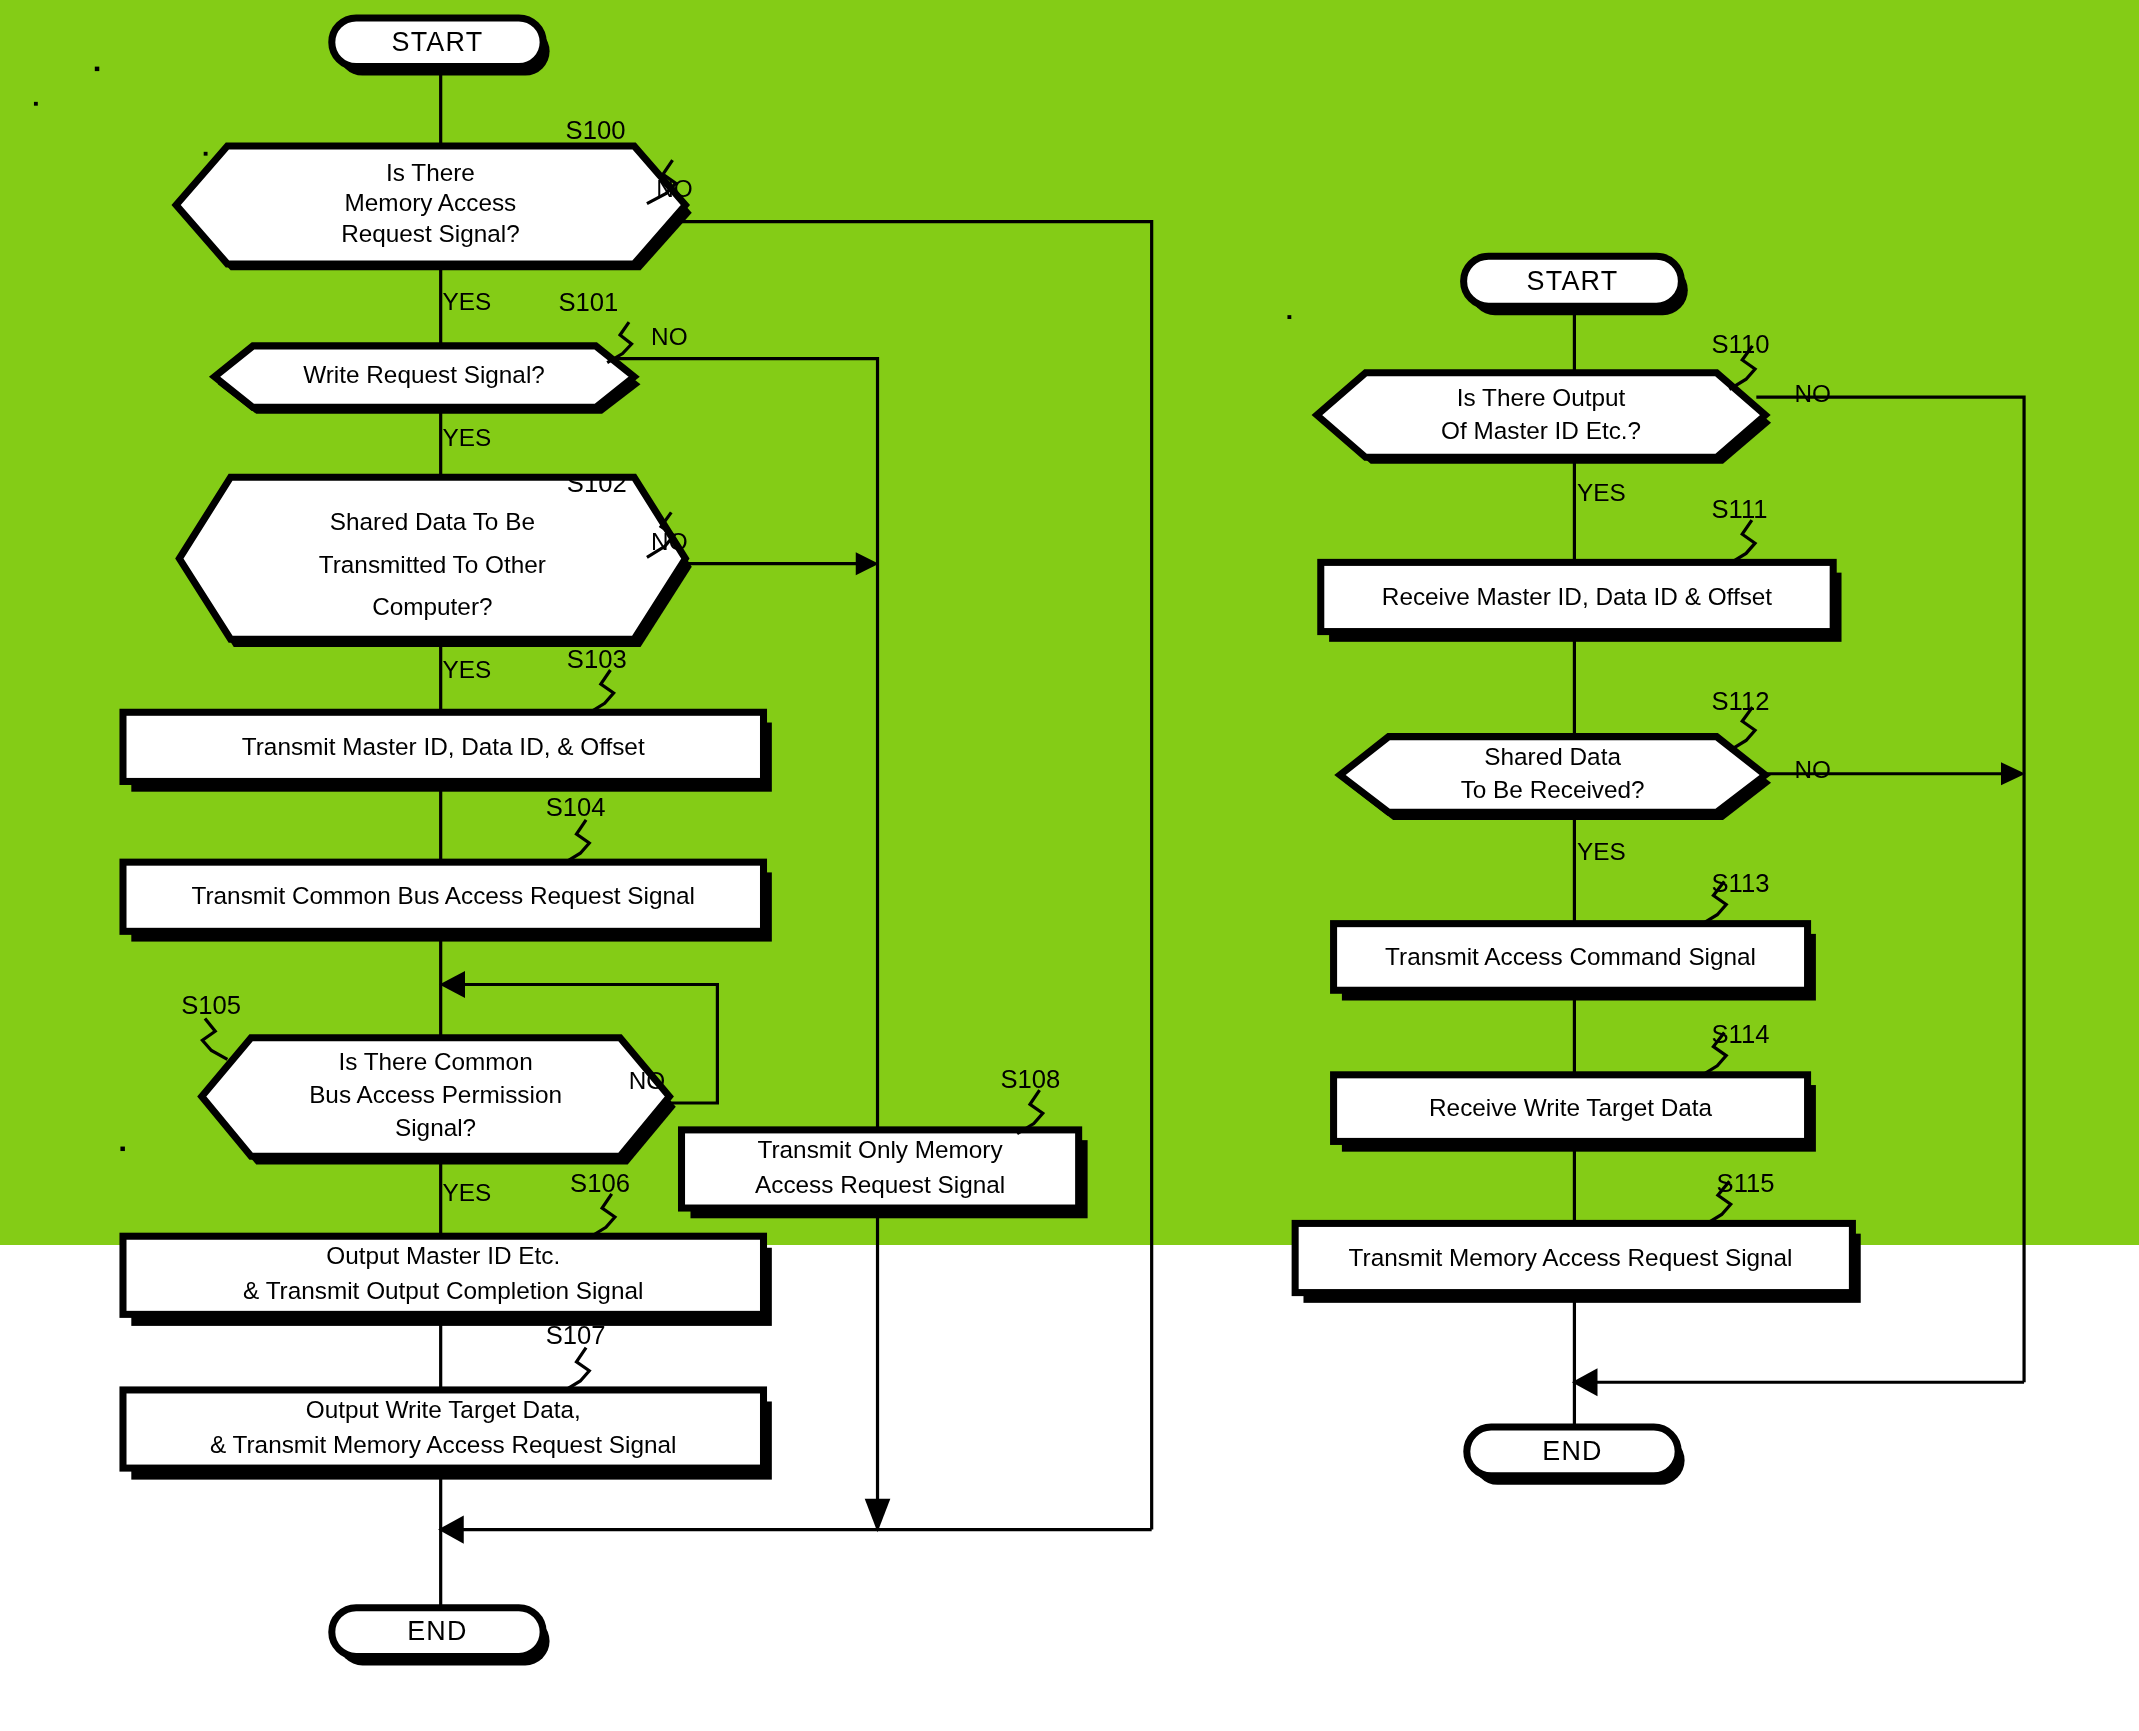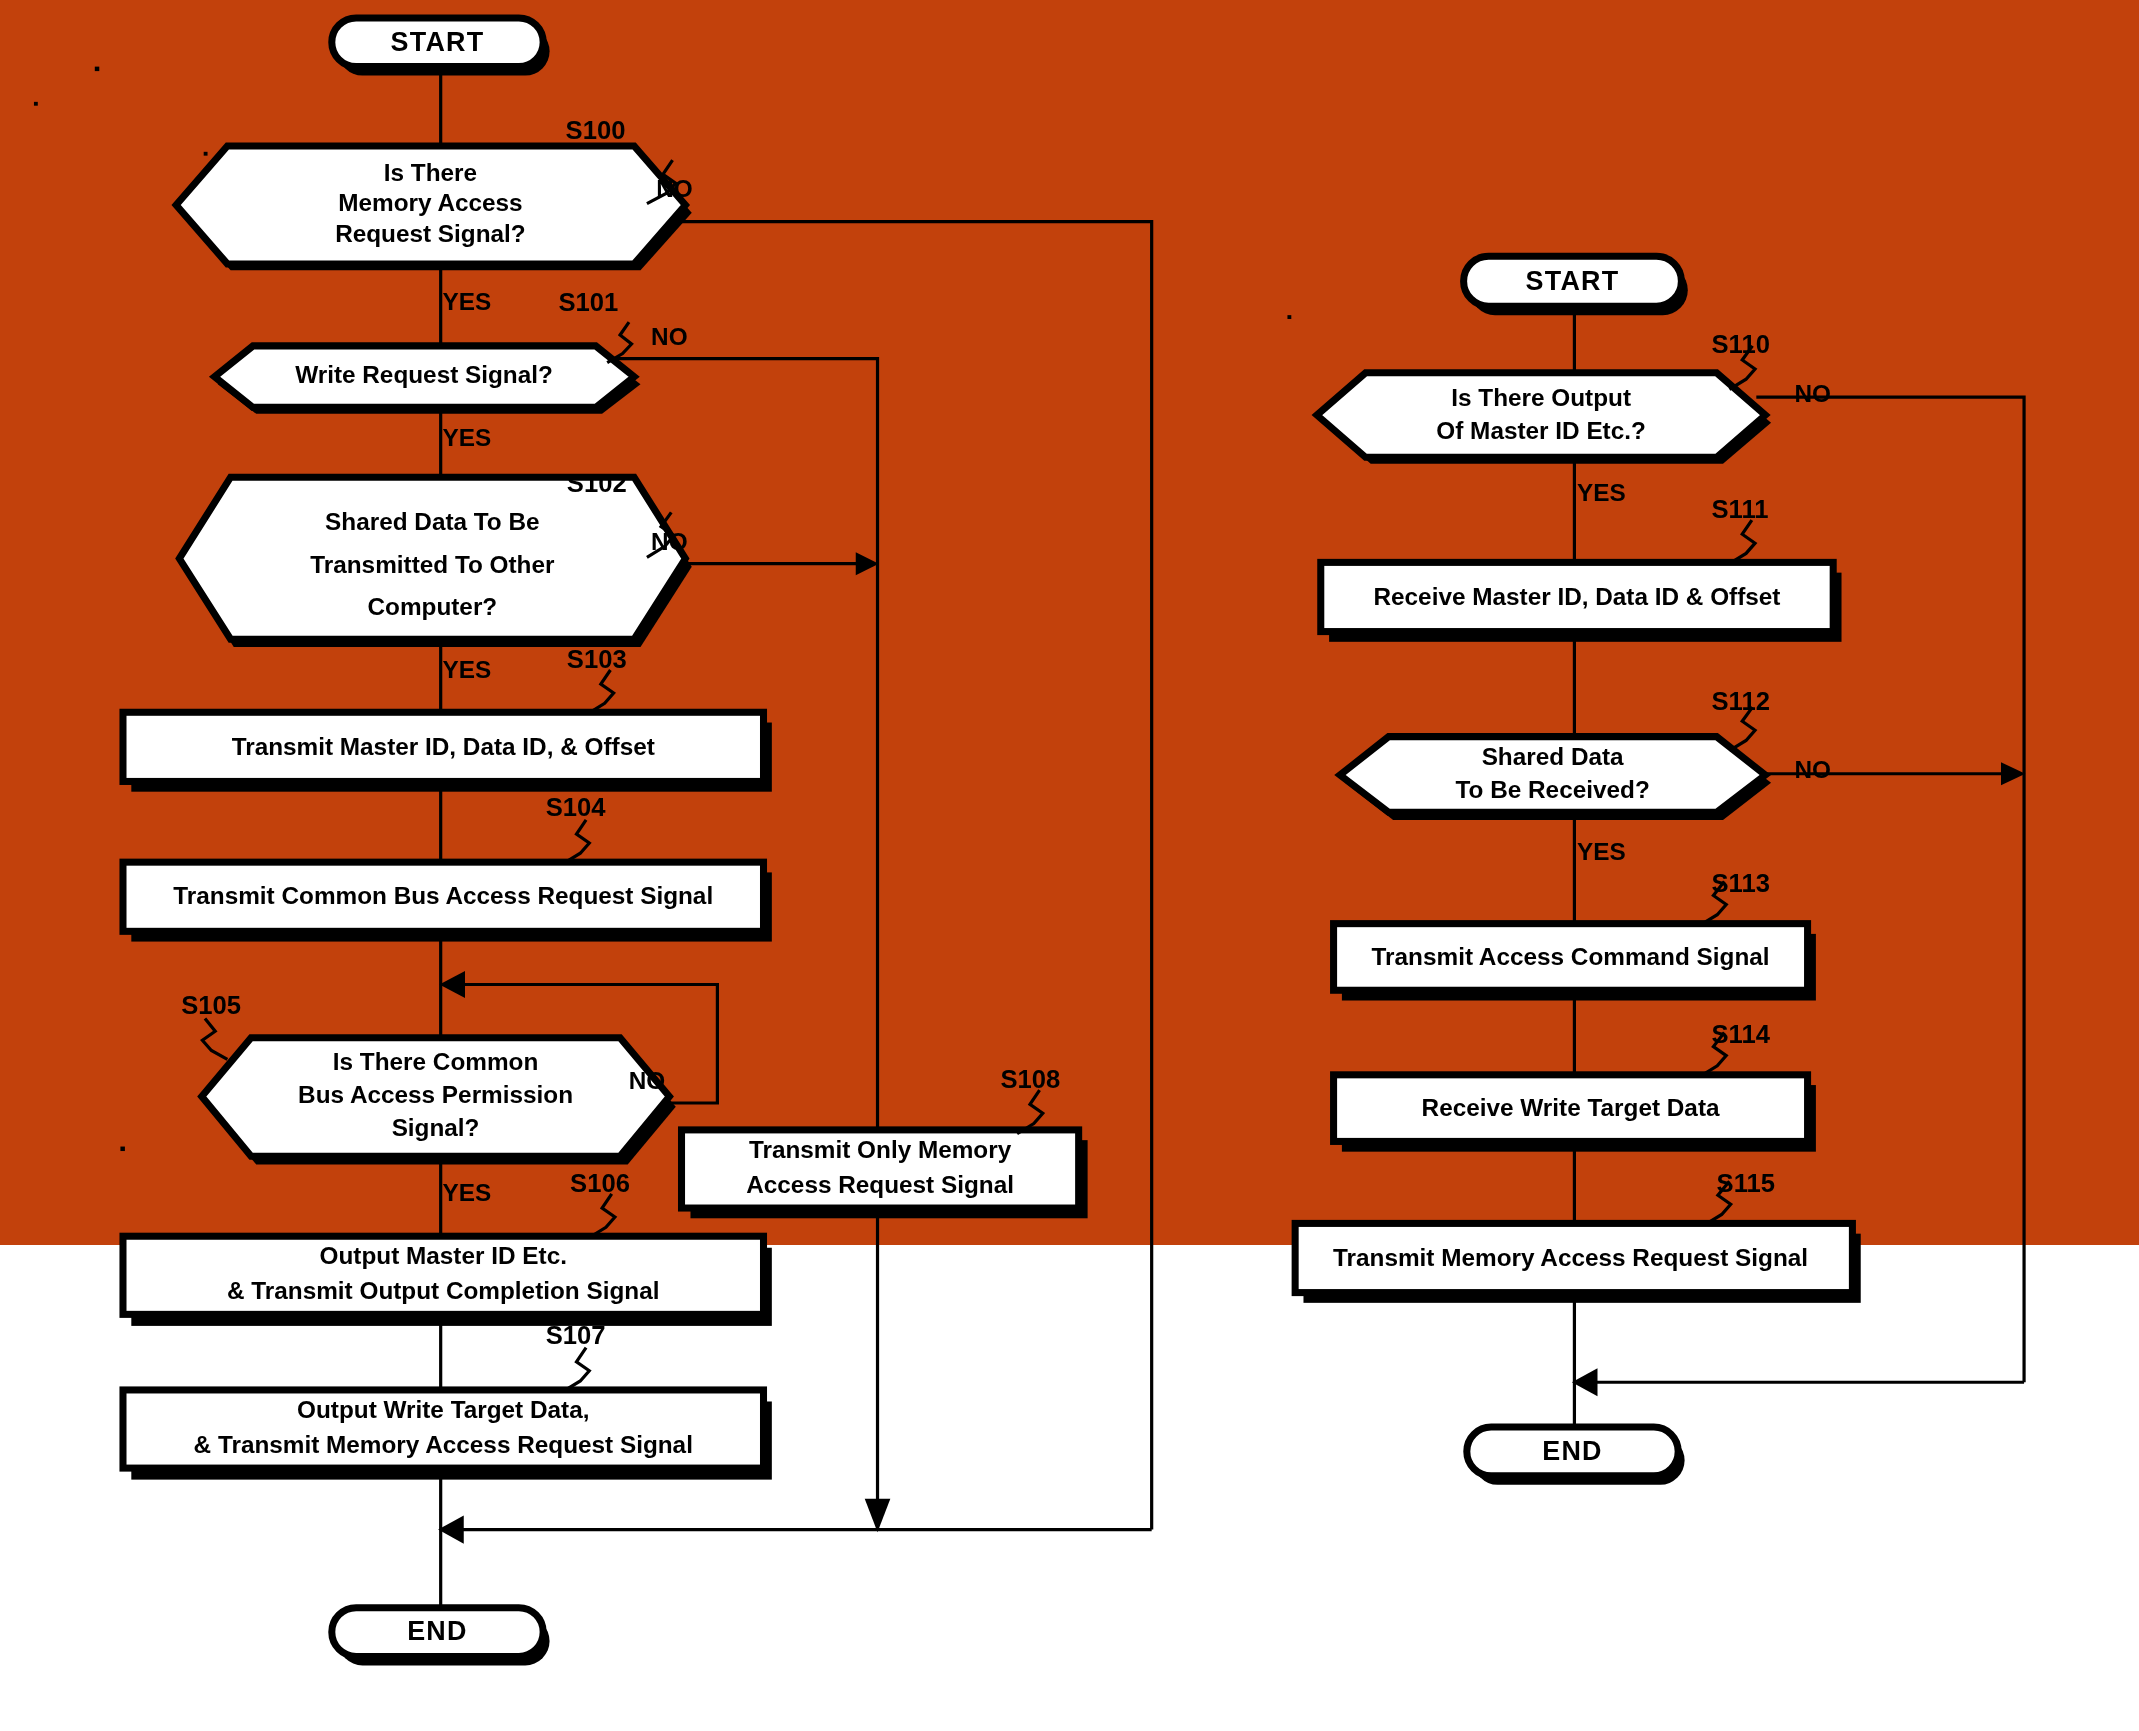--- a/index.html
+++ b/index.html
@@ -1,17 +1,17 @@
 <!DOCTYPE html>
 <html style="font-size:10.2px"><head>
 <meta charset="utf-8">
 <style>
   html,body{margin:0;padding:0;background:#ffffff;}
   body{width:2140px;height:1732px;overflow:hidden;font-family:"Liberation Sans",sans-serif;}
-  #stage{position:relative;width:2140px;height:1245px;background:#c2410c;font-weight:bold;}
+  #stage{position:relative;width:2140px;height:1245px;background:#84cc16;}
   svg{display:block;width:2140px;height:1732px;}
   .nodeText{font-family:"Liberation Sans",sans-serif;font-size:38px;fill:#000;text-anchor:middle;dominant-baseline:middle;}
   .termText{font-family:"Liberation Sans",sans-serif;font-size:42px;fill:#000;text-anchor:middle;dominant-baseline:middle;letter-spacing:2px;}
   .branchText{font-family:"Liberation Sans",sans-serif;font-size:38px;fill:#000;text-anchor:middle;dominant-baseline:middle;}
   .refText{font-family:"Liberation Sans",sans-serif;font-size:40px;fill:#000;text-anchor:start;dominant-baseline:middle;}
   .shapeFill{fill:#ffffff;}
   .shadow{fill:#000000;}
   .conn{fill:none;stroke:#000000;stroke-width:5;}
   .arrowhead{fill:#000000;}
   .speck{fill:#000;}

